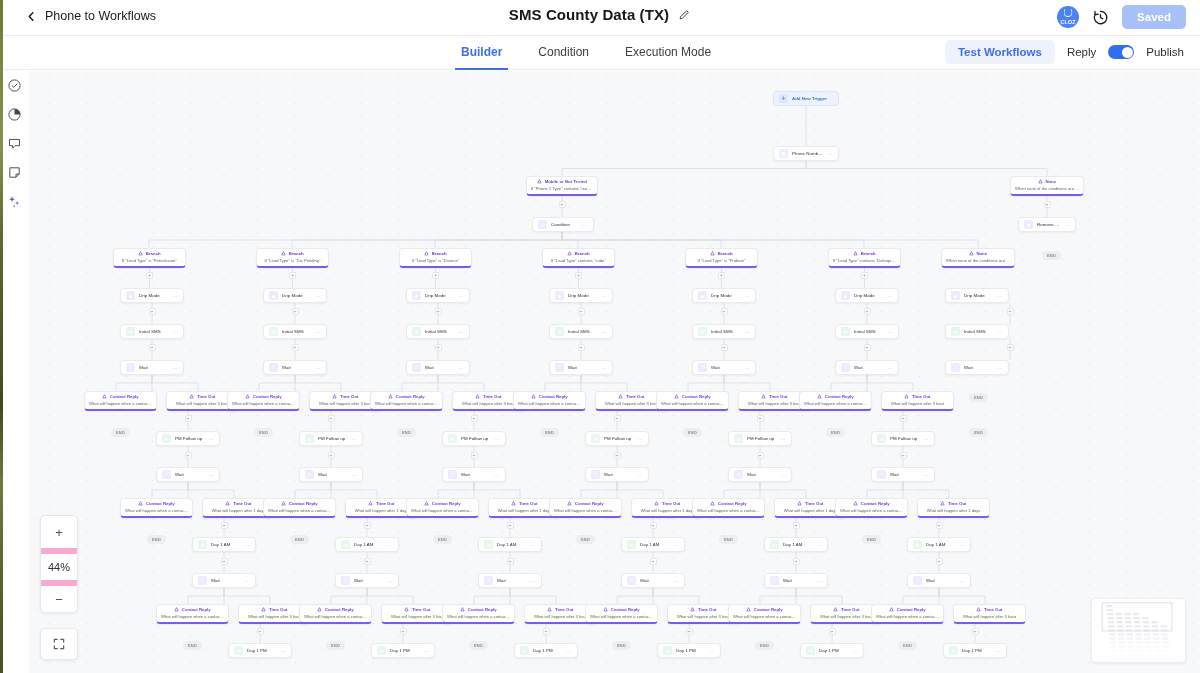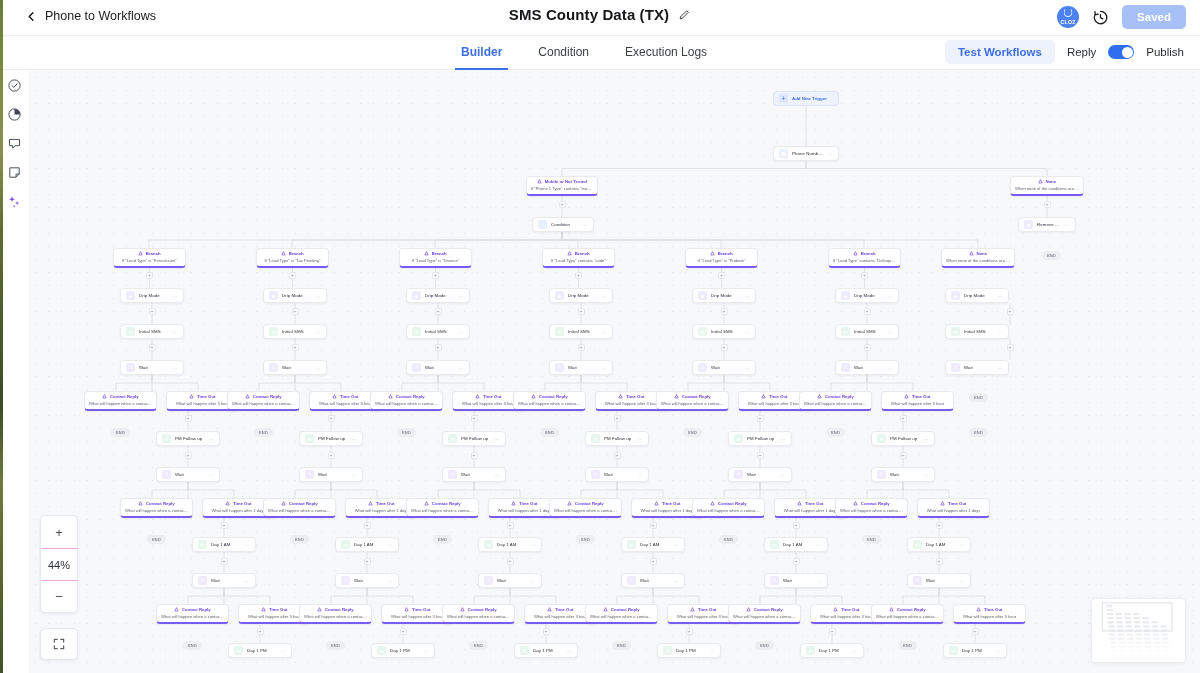--- a/index.html
+++ b/index.html
@@ -176,21 +176,21 @@
   .zoom-ctl {
     position: absolute; left: 11px; bottom: 60px; width: 38px;
     background: #fff; border: 1px solid #e6e8ec; border-radius: 5px;
     box-shadow: 0 1px 3px rgba(16,24,40,.07); z-index: 28; overflow: hidden;
   }
   .zoom-ctl div {
     height: 32px; display: flex; align-items: center; justify-content: center;
     font-size: 13px; color: #4a4f58; cursor: pointer;
   }
   .zoom-ctl .zlevel { font-size: 11px; color: #2c3038; }
-  .zoom-ctl div + div { border-top: 1px solid #f9a8d4; }
+  .zoom-ctl div + div { border-top: 6px solid #f9a8d4; }
   .fit-btn {
     position: absolute; left: 11px; bottom: 13px; width: 38px; height: 32px;
     background: #fff; border: 1px solid #e6e8ec; border-radius: 5px;
     box-shadow: 0 1px 3px rgba(16,24,40,.07); z-index: 28;
     display:flex; align-items:center; justify-content:center; cursor: pointer;
   }
 
   
   .minimap {
     position: absolute; right: 14px; bottom: 10px; width: 95px; height: 65px;
@@ -231,21 +231,21 @@
       <path d="M12 7.6 L12 12.2 L15.2 14" fill="none" stroke="#1b1b1b" stroke-width="1.8" stroke-linecap="round"></path>
     </svg>
     <div class="saved-pill">Saved</div>
   </div>
 </div>
 
 <div class="tabbar">
   <div class="tabs">
     <div class="tab active">Builder</div>
     <div class="tab">Condition</div>
-    <div class="tab">Execution Logs</div>
+    <div class="tab">Execution Mode</div>
   </div>
   <div class="tab-right">
     <div class="test-btn">Test Workflows</div>
     <span class="draft-label">Reply</span>
     <div class="toggle">
       <div class="knob"></div>
     </div>
     <span class="publish-label">Publish</span>
   </div>
 </div>

